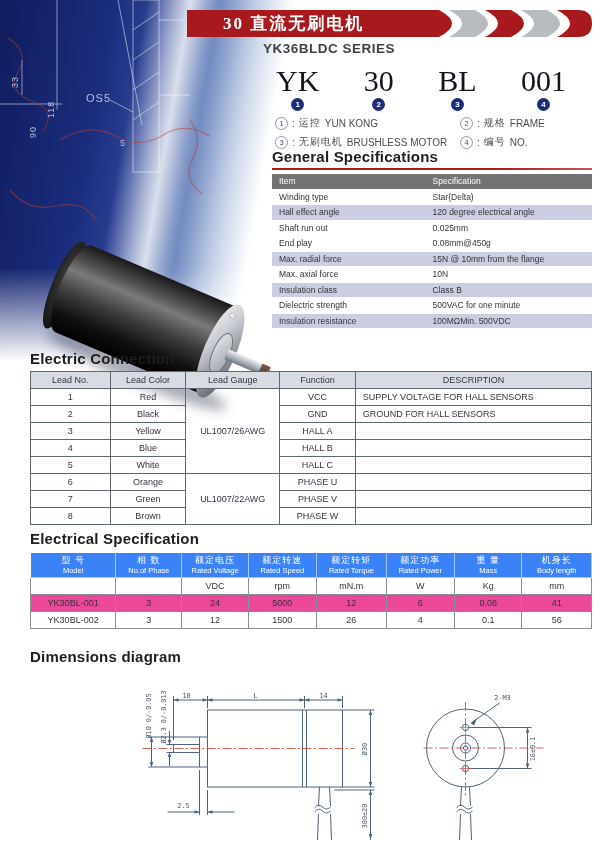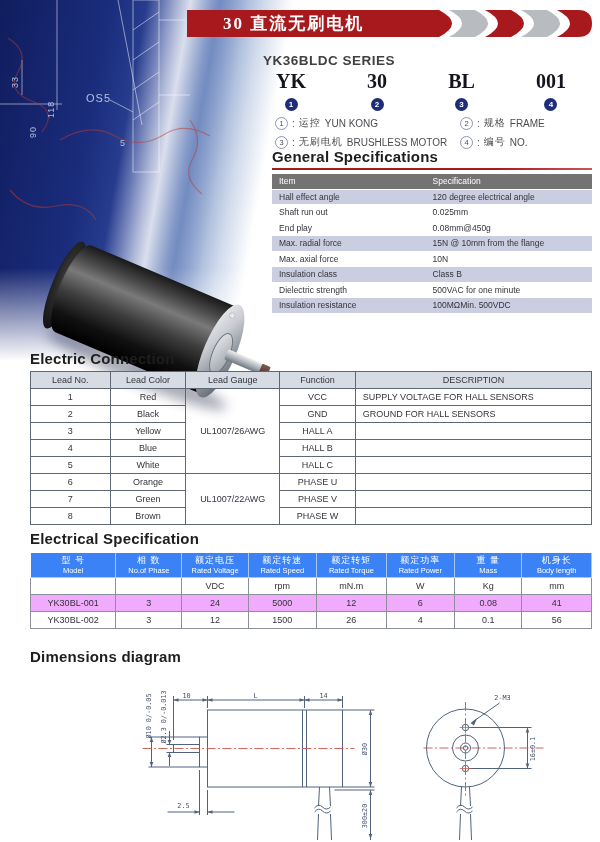--- a/index.html
+++ b/index.html
@@ -36,24 +36,24 @@
   .motor-shaft:after{content:"";position:absolute;right:0;top:0;width:9px;height:11px;border-radius:1px;
       background:linear-gradient(to bottom,#7a5a50,#4a342e);}
   .screw{position:absolute;width:5px;height:5px;border-radius:50%;background:#e8eaec;box-shadow:0 0 1px #555;}
 
   
   .banner{position:absolute;left:187px;top:10px;width:405px;height:27px;}
   .banner-title{position:absolute;left:36px;top:2px;color:#fff;font-weight:bold;font-size:17px;
       letter-spacing:2px;font-family:"Liberation Serif",serif;white-space:nowrap;}
 
   
-  .series-title{position:absolute;left:263px;top:53px;font-size:13.5px;font-weight:bold;color:#414141;letter-spacing:.5px;}
+  .series-title{position:absolute;left:263px;top:41px;font-size:13.5px;font-weight:bold;color:#414141;letter-spacing:.5px;}
   .code-row{position:absolute;left:276px;top:66px;width:290px;display:flex;justify-content:space-between;}
   .code-group{display:flex;flex-direction:column;align-items:center;}
-  .code-text{font-family:"Liberation Serif",serif;font-weight:bold;font-size:20px;line-height:30px;color:#14141e;}
+  .code-text{font-family:"Liberation Serif",serif;font-weight:normal;font-size:30px;line-height:30px;color:#14141e;}
   .code-badge{margin-top:2px;width:13px;height:13px;border-radius:50%;background:#1e2d7a;color:#fff;
       font-size:8px;line-height:13px;text-align:center;font-weight:bold;}
   .legend{position:absolute;left:275px;top:116px;width:310px;display:grid;grid-template-columns:185px auto;
       row-gap:5px;font-size:10px;color:#4c4c52;}
   .legend-item{display:flex;align-items:center;gap:4px;white-space:nowrap;}
   .legend-marker{display:inline-block;width:11px;height:11px;border:1px solid #8d96b4;border-radius:50%;
       font-size:7.5px;line-height:11px;text-align:center;color:#4c4c52;flex:none;}
   .legend-zh{letter-spacing:1px;}
 
   
@@ -79,21 +79,21 @@
   .ec-table td.desc{text-align:left;padding-left:7px;}
 
   
   .elec-spec{position:absolute;left:30px;top:530px;width:562px;}
   .es-table{width:100%;margin-top:5px;font-size:9px;table-layout:fixed;}
   .es-table th{background:#3b82f6;color:#fff;border:1px solid rgba(255,255,255,.55);
       padding:2px 1px;font-weight:normal;}
   .es-table .zh{font-size:9px;line-height:11px;letter-spacing:1px;}
   .es-table .en{font-size:7.5px;line-height:9px;}
   .es-table td{border:1px solid #8a8f9a;text-align:center;padding:2.5px 1px;line-height:11px;color:#33333a;}
-  .es-table tr.shade td{background:#f0abfc;}
+  .es-table tr.shade td{background:#ec4899;}
 
   
   .dims-heading{position:absolute;left:30px;top:648px;}
   .dims-svg{position:absolute;left:95px;top:685px;}
 </style>
 </head>
 <body>
 
 <div class="page">
 
@@ -206,20 +206,24 @@
           <col style="width:48%">
           <col style="width:52%">
         </colgroup>
       <thead>
           <tr>
         <th>Item</th>
         <th>Specification</th>
       </tr>
         </thead>
       <tbody id="gs-body">
+          <tr>
+            <td>Winding type</td>
+            <td>Star(Delta)</td>
+          </tr>
           <tr class="shade">
             <td>Hall effect angle</td>
             <td>120 degree electrical angle</td>
           </tr>
           <tr>
             <td>Shaft run out</td>
             <td>0.025mm</td>
           </tr>
           <tr>
             <td>End play</td>

